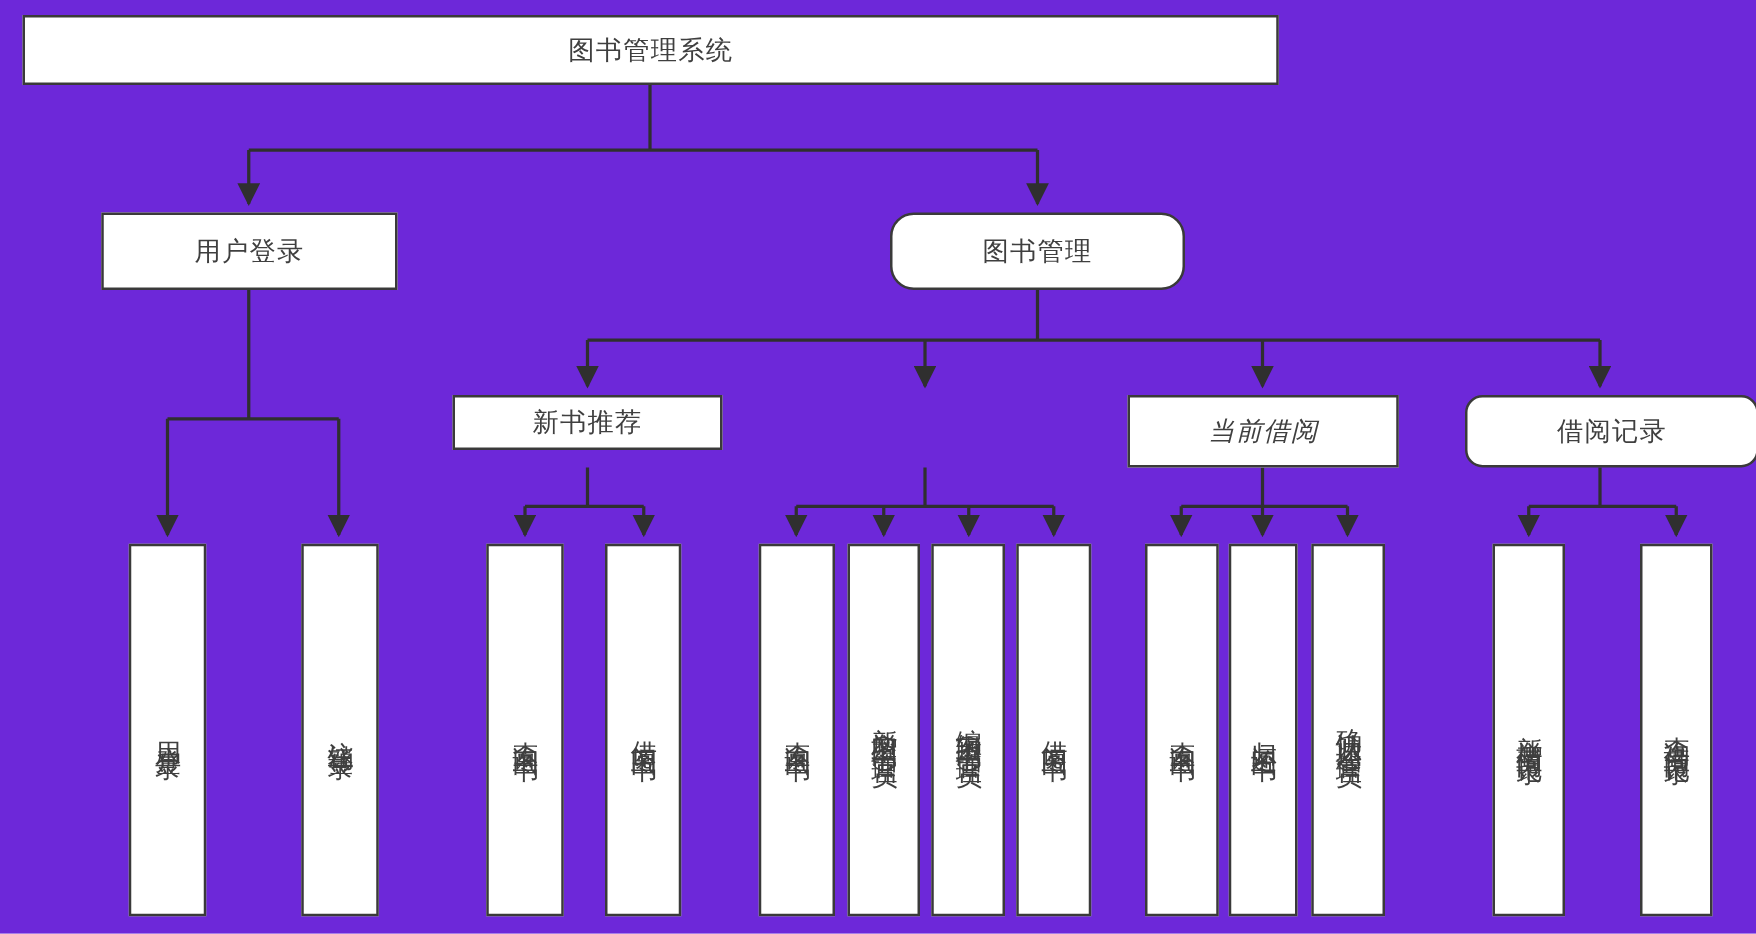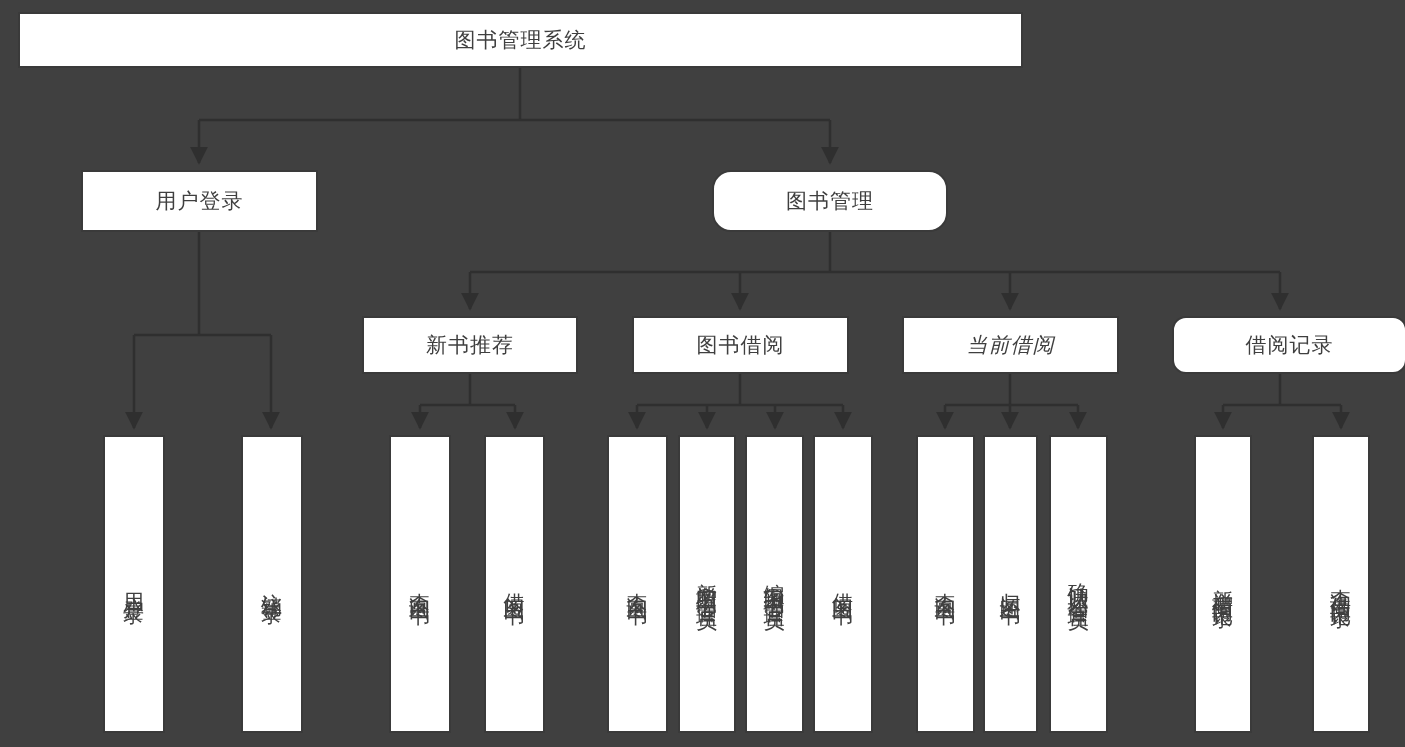--- a/index.html
+++ b/index.html
@@ -7,21 +7,21 @@
     padding: 0;
     background: #ffffff;
   }
   body {
     font-family: "Liberation Sans", "DejaVu Sans", sans-serif;
   }
   #canvas {
     position: relative;
     width: 1405px;
     height: 747px;
-    background: #404040;
+    background: #6d28d9;
     overflow: hidden;
   }
   #wires {
     position: absolute;
     left: 0;
     top: 0;
     width: 1405px;
     height: 747px;
     pointer-events: none;
   }
@@ -124,25 +124,22 @@
     <span class="htext">图书管理系统</span>
   </div>
 
   <div class="node h" style="left: 81px; top: 170px; width: 237px; height: 62px;">
     <span class="htext">用户登录</span>
   </div>
   <div class="node h" style="left: 712px; top: 170px; width: 236px; height: 62px; border-radius: 19px;">
     <span class="htext">图书管理</span>
   </div>
 
-  <div class="node h" style="left: 362px; top: 316px; width: 216px; height: 58px;">
+  <div class="node h" style="left: 362px; top: 316px; width: 216px; height: 44px;">
     <span class="htext">新书推荐</span>
-  </div>
-  <div class="node h" style="left: 632px; top: 316px; width: 217px; height: 58px;">
-    <span class="htext">图书借阅</span>
   </div>
   <div class="node h" style="left: 902px; top: 316px; width: 217px; height: 58px; font-style: italic;">
     <span class="htext">当前借阅</span>
   </div>
   <div class="node h" style="left: 1172px; top: 316px; width: 235px; height: 58px; border-radius: 14px;">
     <span class="htext">借阅记录</span>
   </div>
 
   <div class="node v" style="left: 103px; top: 435px; width: 62px; height: 298px;">
     <span class="vtext">用户登录</span>

